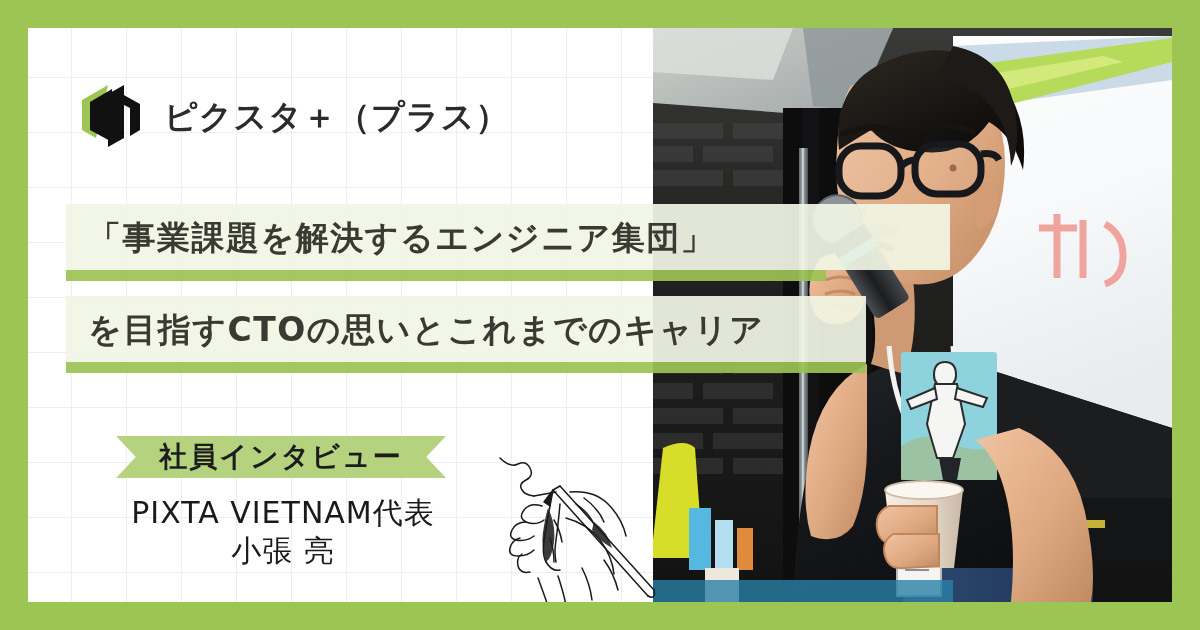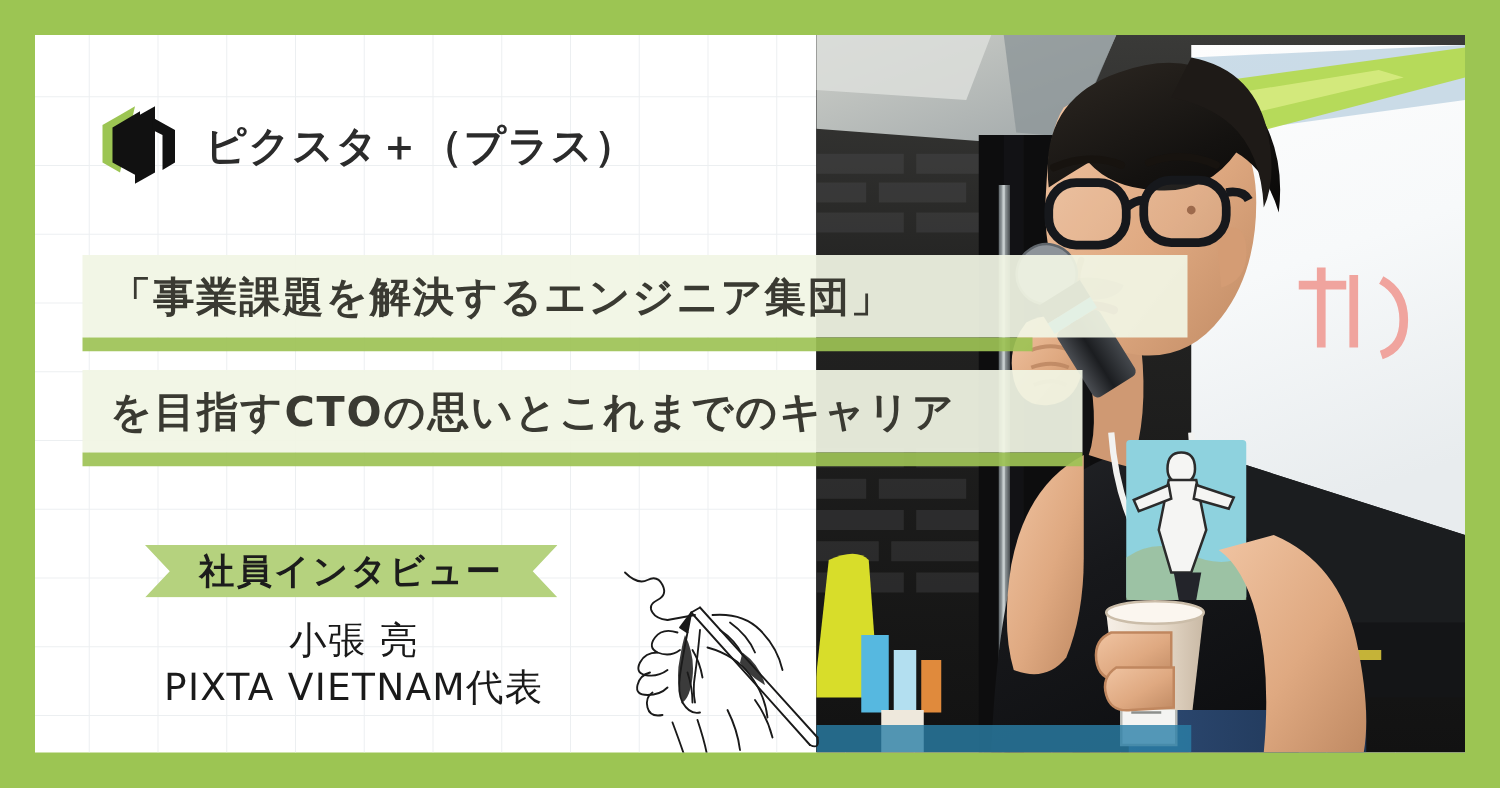--- a/index.html
+++ b/index.html
@@ -315,22 +315,22 @@
     <div class="band band2">
       <span class="band-text">を目指すCTOの思いとこれまでのキャリア</span>
     </div>
     <div class="band-underline band2u"></div>
 
     <div class="ribbon">
       <span class="ribbon-text">社員インタビュー</span>
     </div>
 
     <div class="person">
+      <div class="person-line">PIXTA VIETNAM代表</div>
       <div class="person-line">小張 亮</div>
-      <div class="person-line">PIXTA VIETNAM代表</div>
     </div>
 
     <div class="hand">
       <svg viewBox="0 0 180 175" xmlns="http://www.w3.org/2000/svg" aria-hidden="true">
         <g fill="none" stroke="#1a1a1a" stroke-width="1.5" stroke-linecap="round" stroke-linejoin="round">
 
           <path d="M2,10 q10,10 18,6 q8,-4 12,4 q4,8 -4,12 q-8,4 -4,10 q3,5 12,6"></path>
           <path d="M36,48 L58,44"></path>
 
           <path d="M55,42 L150,148"></path>

